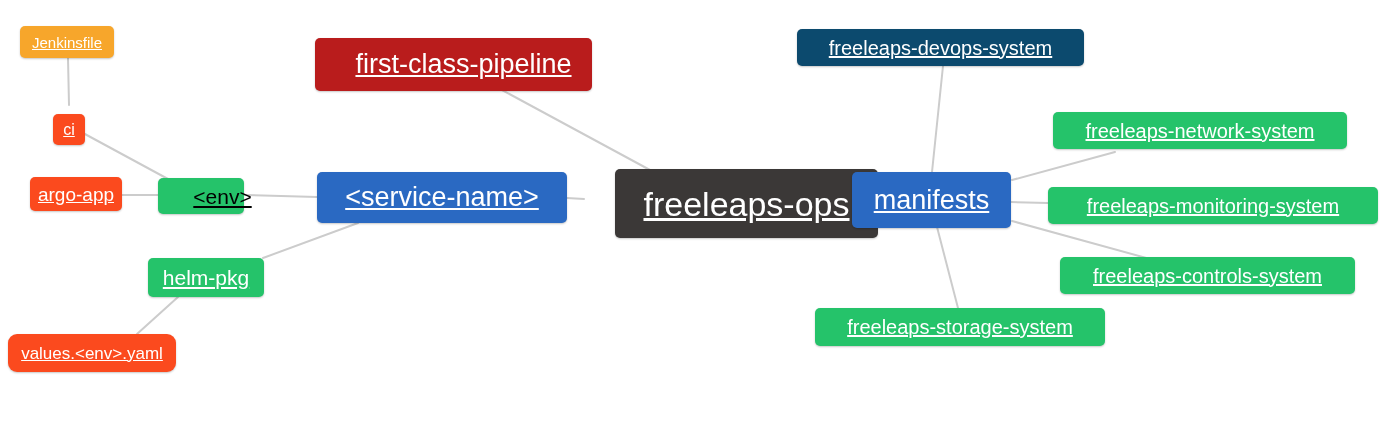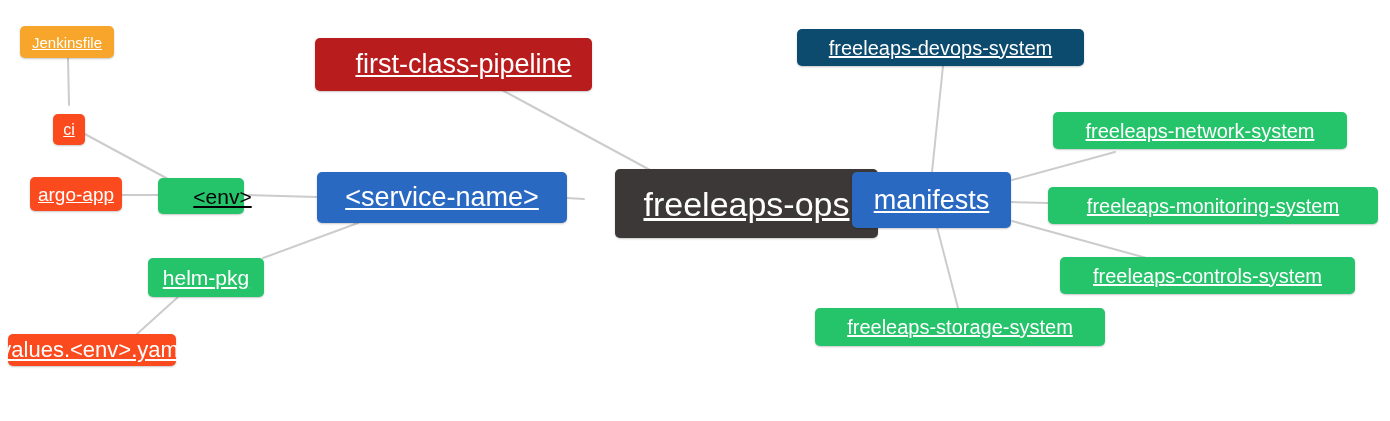--- a/index.html
+++ b/index.html
@@ -63,21 +63,21 @@
       <line x1="1012" y1="221" x2="1150" y2="259" stroke="#cccccc" stroke-width="2" stroke-linecap="round"></line>
       <line x1="937" y1="227" x2="958" y2="308" stroke="#cccccc" stroke-width="2" stroke-linecap="round"></line>
     </svg>
 <div class="node" style="left: 20px; top: 26px; width: 94px; height: 32px; font-size: 15px; background: rgb(247, 166, 43); color: rgb(255, 255, 255);">Jenkinsfile</div>
     <div class="node" style="left: 53px; top: 105px; width: 32px; height: 31px; font-size: 16px; background: rgb(251, 74, 30); color: rgb(255, 255, 255); margin-top: 9px;">ci</div>
     <div class="node" style="left: 30px; top: 177px; width: 92px; height: 34px; font-size: 19px; background: rgb(251, 74, 30); color: rgb(255, 255, 255);">argo-app</div>
     <div class="node" style="left: 158px; top: 178px; width: 86px; height: 36px; font-size: 21px; background: rgb(37, 195, 106); color: #000000; padding-left: 43px;">&lt;env&gt;</div>
     <div class="node" style="left: 315px; top: 38px; width: 277px; height: 53px; font-size: 27px; background: #b91c1c; color: rgb(255, 255, 255); padding-left: 20px;">first-class-pipeline</div>
     <div class="node" style="left: 317px; top: 172px; width: 250px; height: 51px; font-size: 27px; background: rgb(42, 105, 194); color: rgb(255, 255, 255);">&lt;service-name&gt;</div>
     <div class="node" style="left: 148px; top: 258px; width: 116px; height: 39px; font-size: 21px; background: rgb(37, 195, 106); color: rgb(255, 255, 255);">helm-pkg</div>
-    <div class="node" style="left: 8px; top: 334px; width: 168px; height: 32px; font-size: 22px; background: rgb(251, 74, 30); color: rgb(255, 255, 255);">values.&lt;env&gt;.yaml</div>
+    <div class="node" style="left: 8px; top: 334px; width: 168px; height: 38px; font-size: 17px; background: rgb(251, 74, 30); color: rgb(255, 255, 255); border-radius: 9px;">values.&lt;env&gt;.yaml</div>
     <div class="node" style="left: 583px; top: 169px; width: 263px; height: 69px; font-size: 34px; background: rgb(59, 56, 55); color: rgb(255, 255, 255); margin-left: 32px;">freeleaps-ops</div>
     <div class="node" style="left: 852px; top: 172px; width: 159px; height: 56px; font-size: 27px; background: rgb(42, 105, 194); color: rgb(255, 255, 255);">manifests</div>
     <div class="node" style="left: 797px; top: 29px; width: 287px; height: 37px; font-size: 20px; background: #0c4a6e; color: rgb(255, 255, 255);">freeleaps-devops-system</div>
     <div class="node" style="left: 1053px; top: 112px; width: 294px; height: 37px; font-size: 20px; background: rgb(37, 195, 106); color: rgb(255, 255, 255);">freeleaps-network-system</div>
     <div class="node" style="left: 1048px; top: 187px; width: 330px; height: 37px; font-size: 20px; background: rgb(37, 195, 106); color: rgb(255, 255, 255);">freeleaps-monitoring-system</div>
     <div class="node" style="left: 1060px; top: 257px; width: 295px; height: 37px; font-size: 20px; background: rgb(37, 195, 106); color: rgb(255, 255, 255); text-align: right;">freeleaps-controls-system</div>
     <div class="node" style="left: 815px; top: 308px; width: 290px; height: 38px; font-size: 20px; background: rgb(37, 195, 106); color: rgb(255, 255, 255);">freeleaps-storage-system</div>
   </div>
 
 </body></html>

